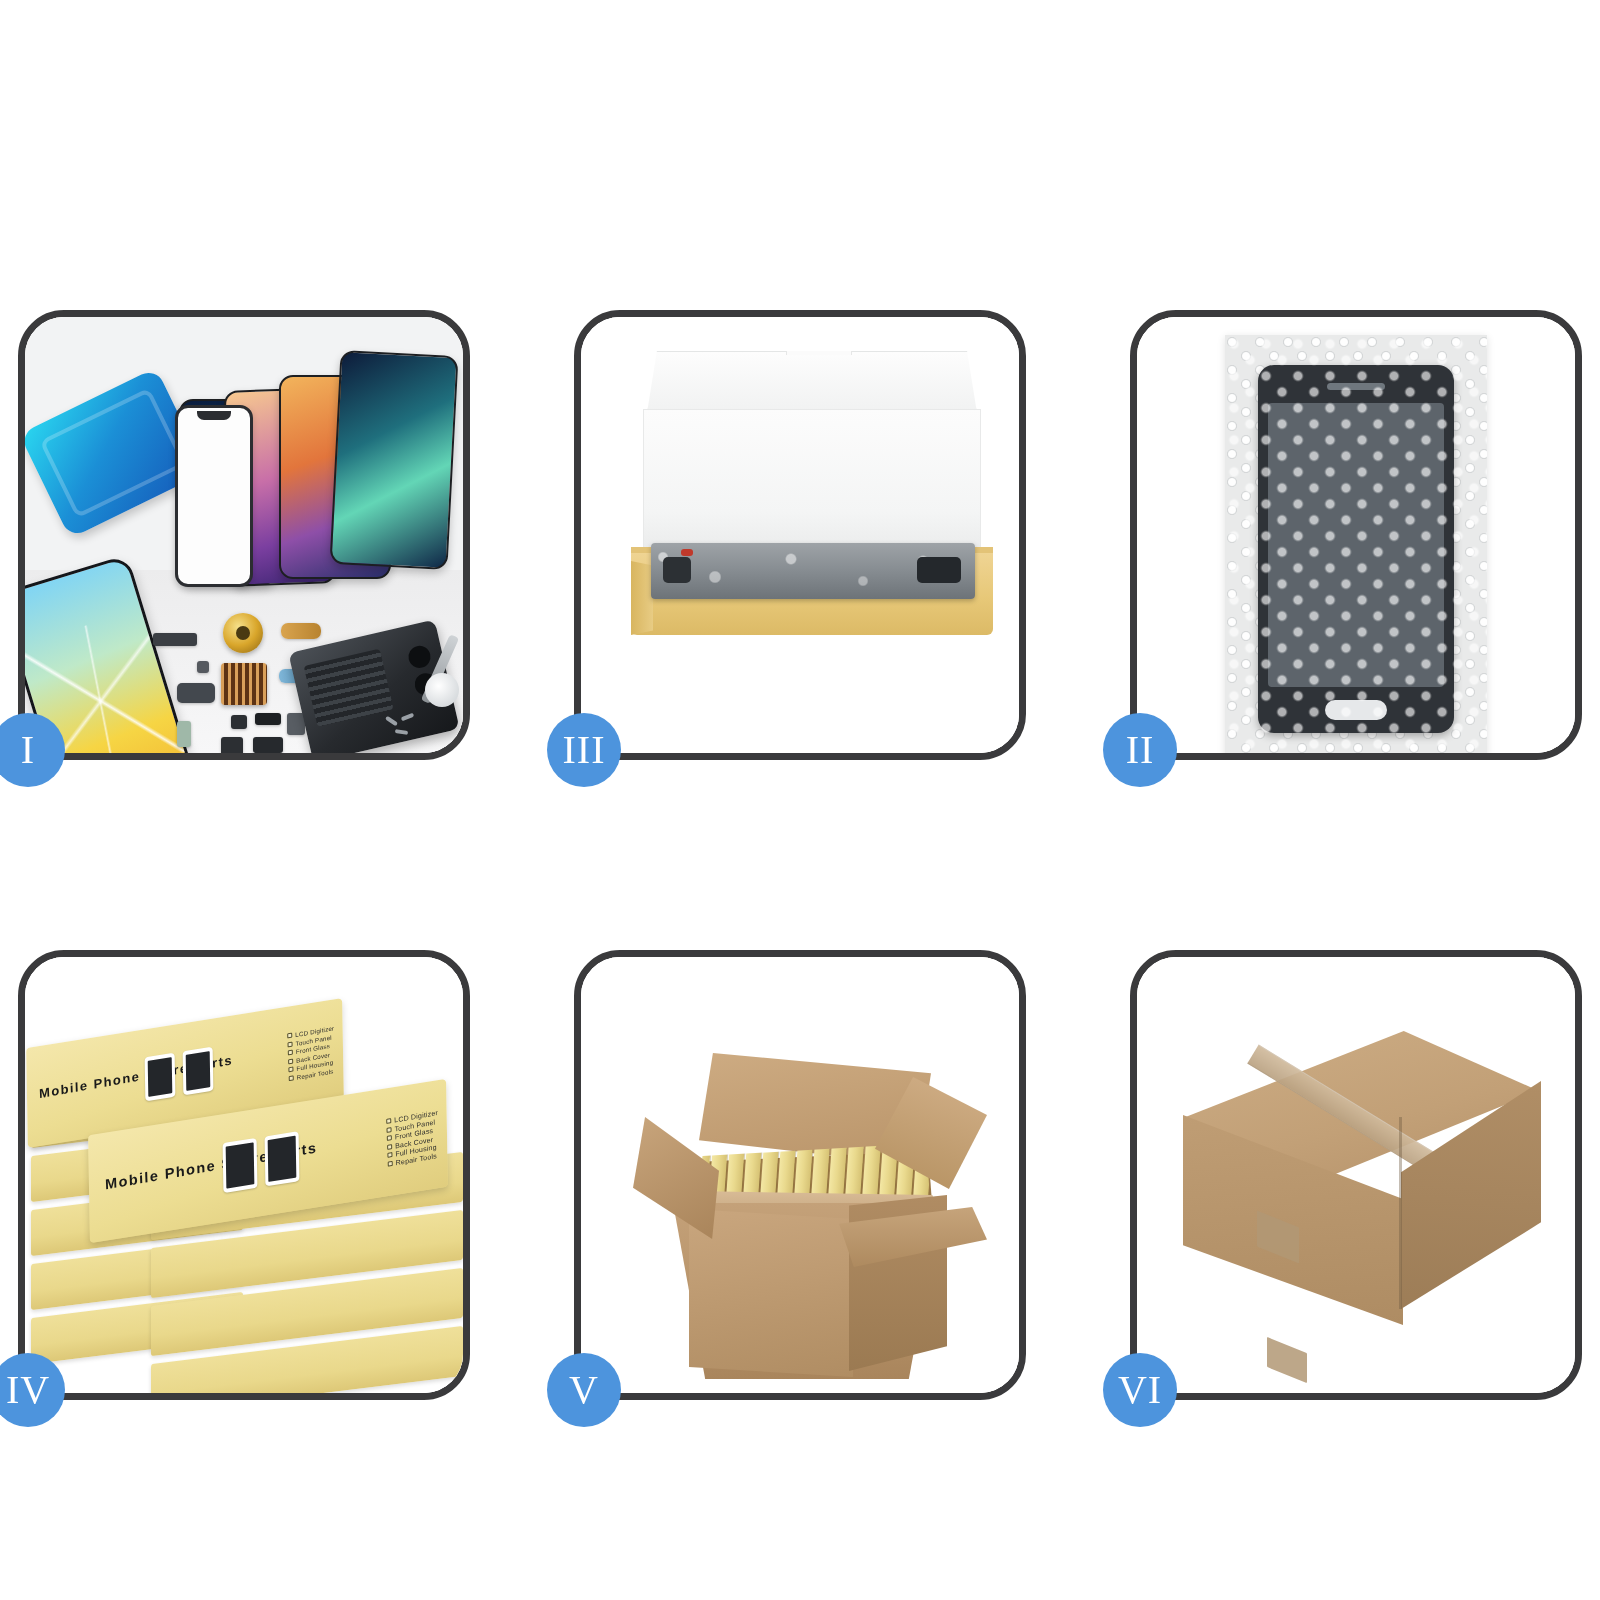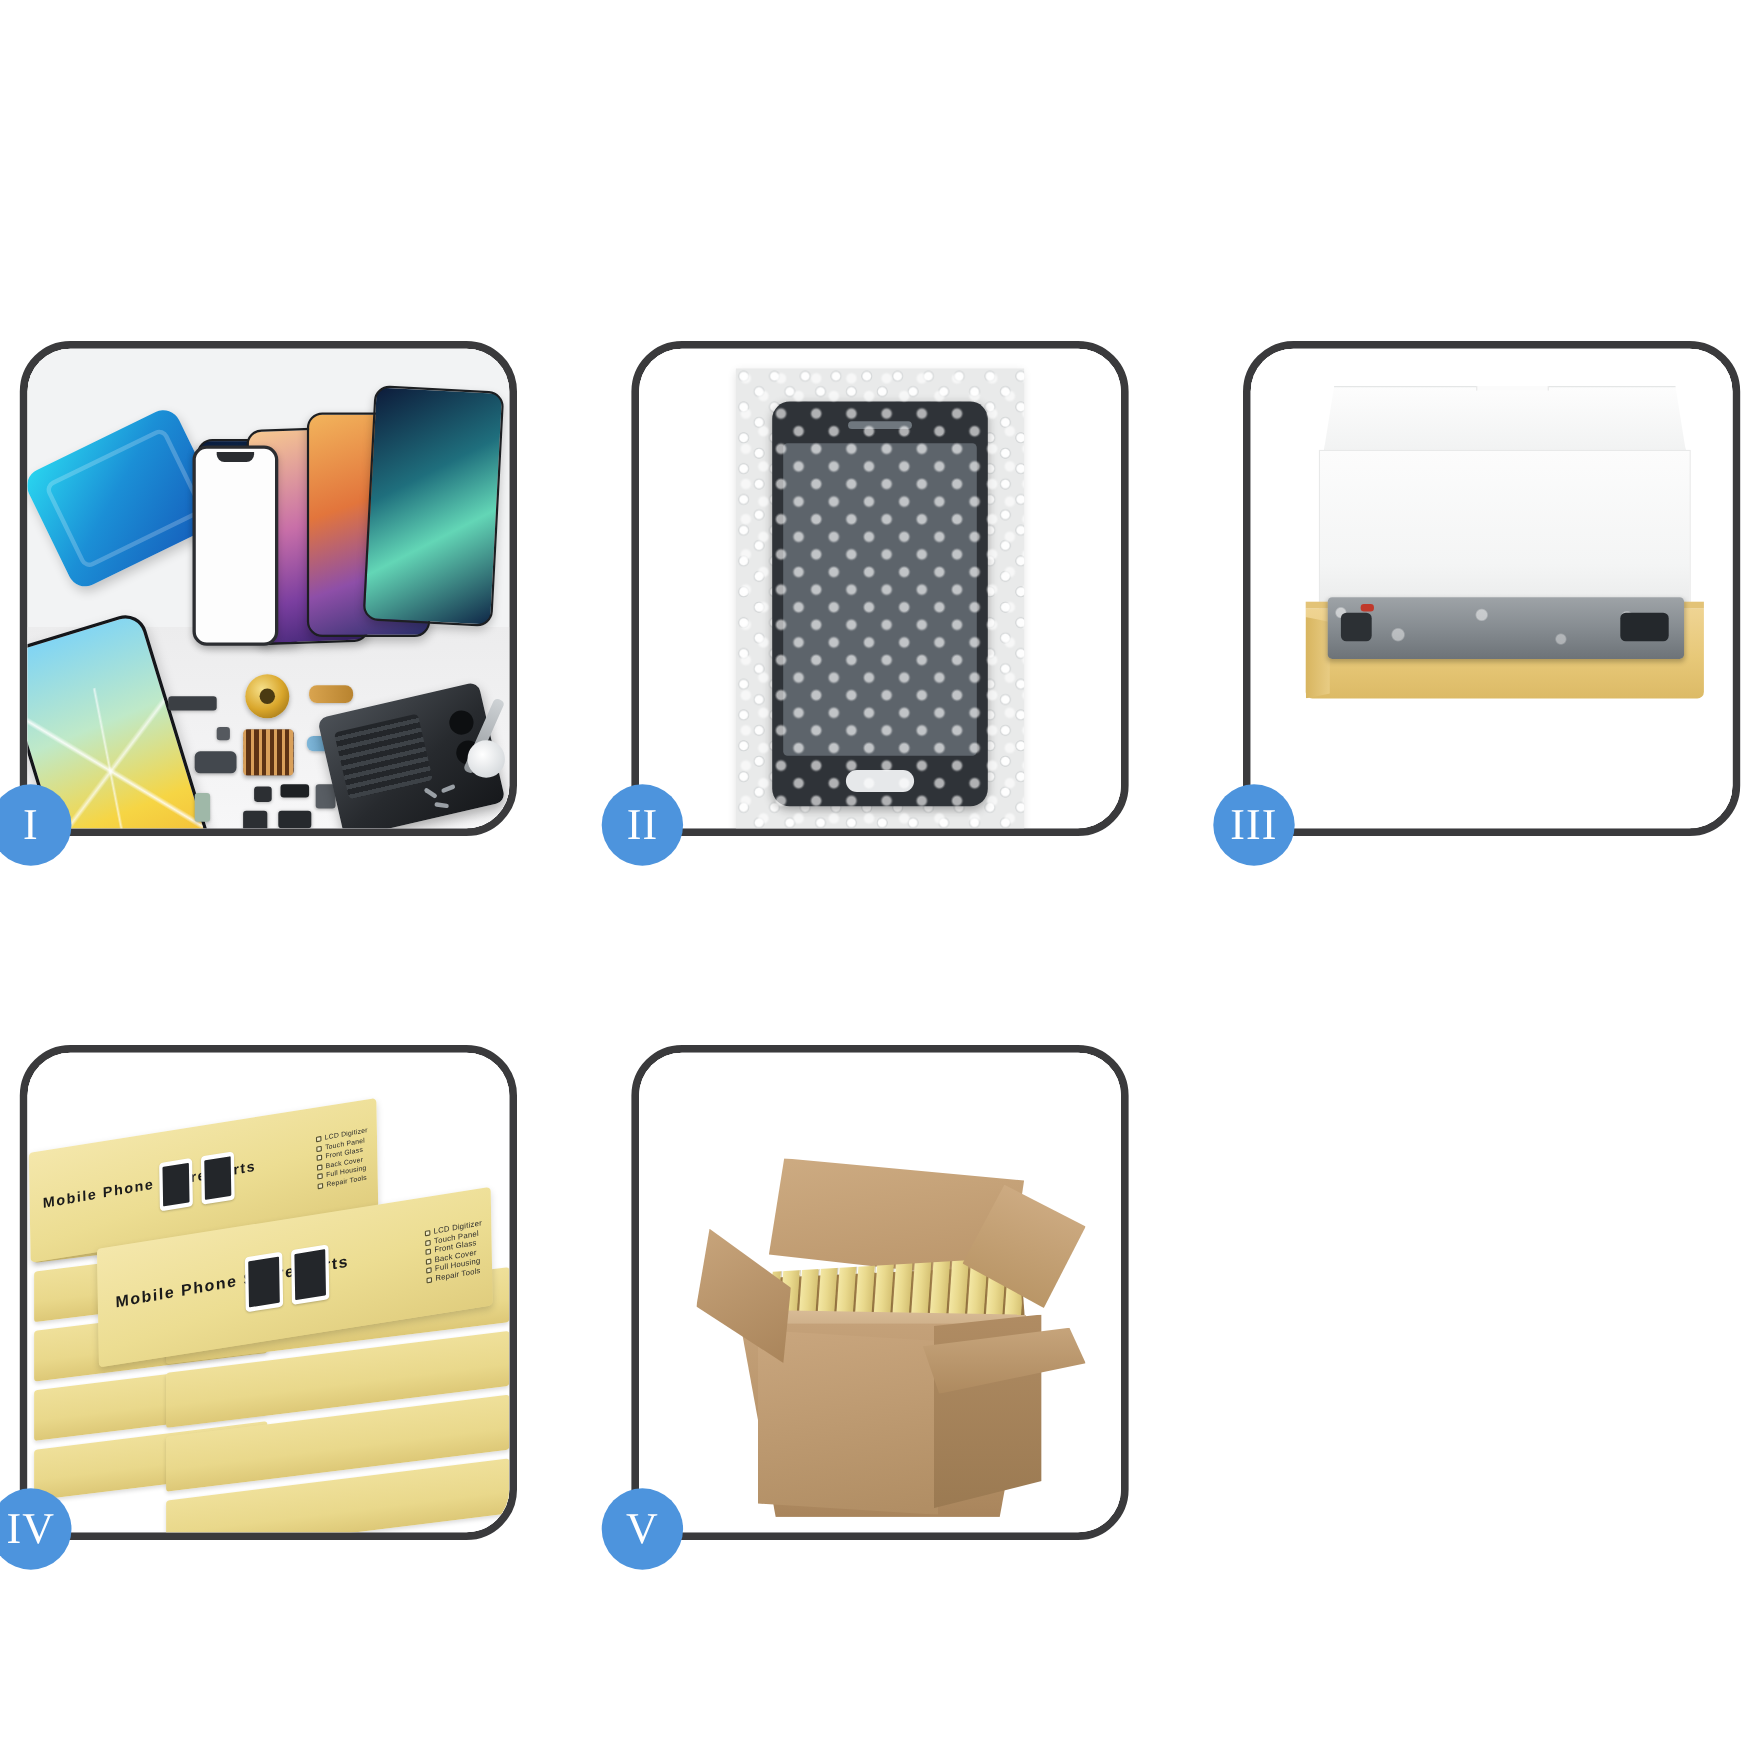--- a/index.html
+++ b/index.html
@@ -579,48 +579,48 @@
               <i></i>
               <i></i>
           </div>
         </div>
       </div>
       <div class="badge">I</div>
     </div>
 
     <div class="card">
       <div class="card-inner">
-        <div class="bubblewrap">
-          <div class="bw-sheet"></div>
-          <div class="bw-screen">
-            <div class="earpiece"></div>
-            <div class="pane"></div>
-            <div class="home"></div>
-          </div>
-          <div class="bw-overlay"></div>
-        </div>
-      </div>
-      <div class="badge">II</div>
-    </div>
-
-    <div class="card">
-      <div class="card-inner">
         <div class="mailer">
           <div class="m-lid"></div>
           <div class="m-foam"></div>
           <div class="m-tray"></div>
           <div class="m-left-flap"></div>
           <div class="m-item">
             <div class="conn"></div>
             <div class="conn r"></div>
             <div class="dot"></div>
           </div>
         </div>
       </div>
       <div class="badge">III</div>
+    </div>
+
+    <div class="card">
+      <div class="card-inner">
+        <div class="bubblewrap">
+          <div class="bw-sheet"></div>
+          <div class="bw-screen">
+            <div class="earpiece"></div>
+            <div class="pane"></div>
+            <div class="home"></div>
+          </div>
+          <div class="bw-overlay"></div>
+        </div>
+      </div>
+      <div class="badge">II</div>
     </div>
 
     <div class="card">
       <div class="card-inner">
         <div class="stack">
           <div class="gbox l1"></div>
           <div class="gbox l2"></div>
           <div class="gbox l3"></div>
           <div class="gbox l4"></div>
           <div class="gbox l5"></div>
@@ -736,15 +736,30 @@
           <div class="ct-front"></div>
           <div class="ct-side"></div>
           <div class="ct-flap-left"></div>
           <div class="ct-flap-right"></div>
           <div class="ct-flap-front"></div>
         </div>
       </div>
       <div class="badge">V</div>
     </div>
 
+    <div class="card">
+      <div class="card-inner">
+        <div class="sealed">
+          <div class="sb-shadow"></div>
+          <div class="sb-top"></div>
+          <div class="sb-tape-top"></div>
+          <div class="sb-left"></div>
+          <div class="sb-right"></div>
+          <div class="sb-seam"></div>
+          <div class="sb-tab t1"></div>
+          <div class="sb-tab t2"></div>
+        </div>
+      </div>
+      <div class="badge">VI</div>
+    </div>
 
   </div>
 </div>
 
 </body></html>

